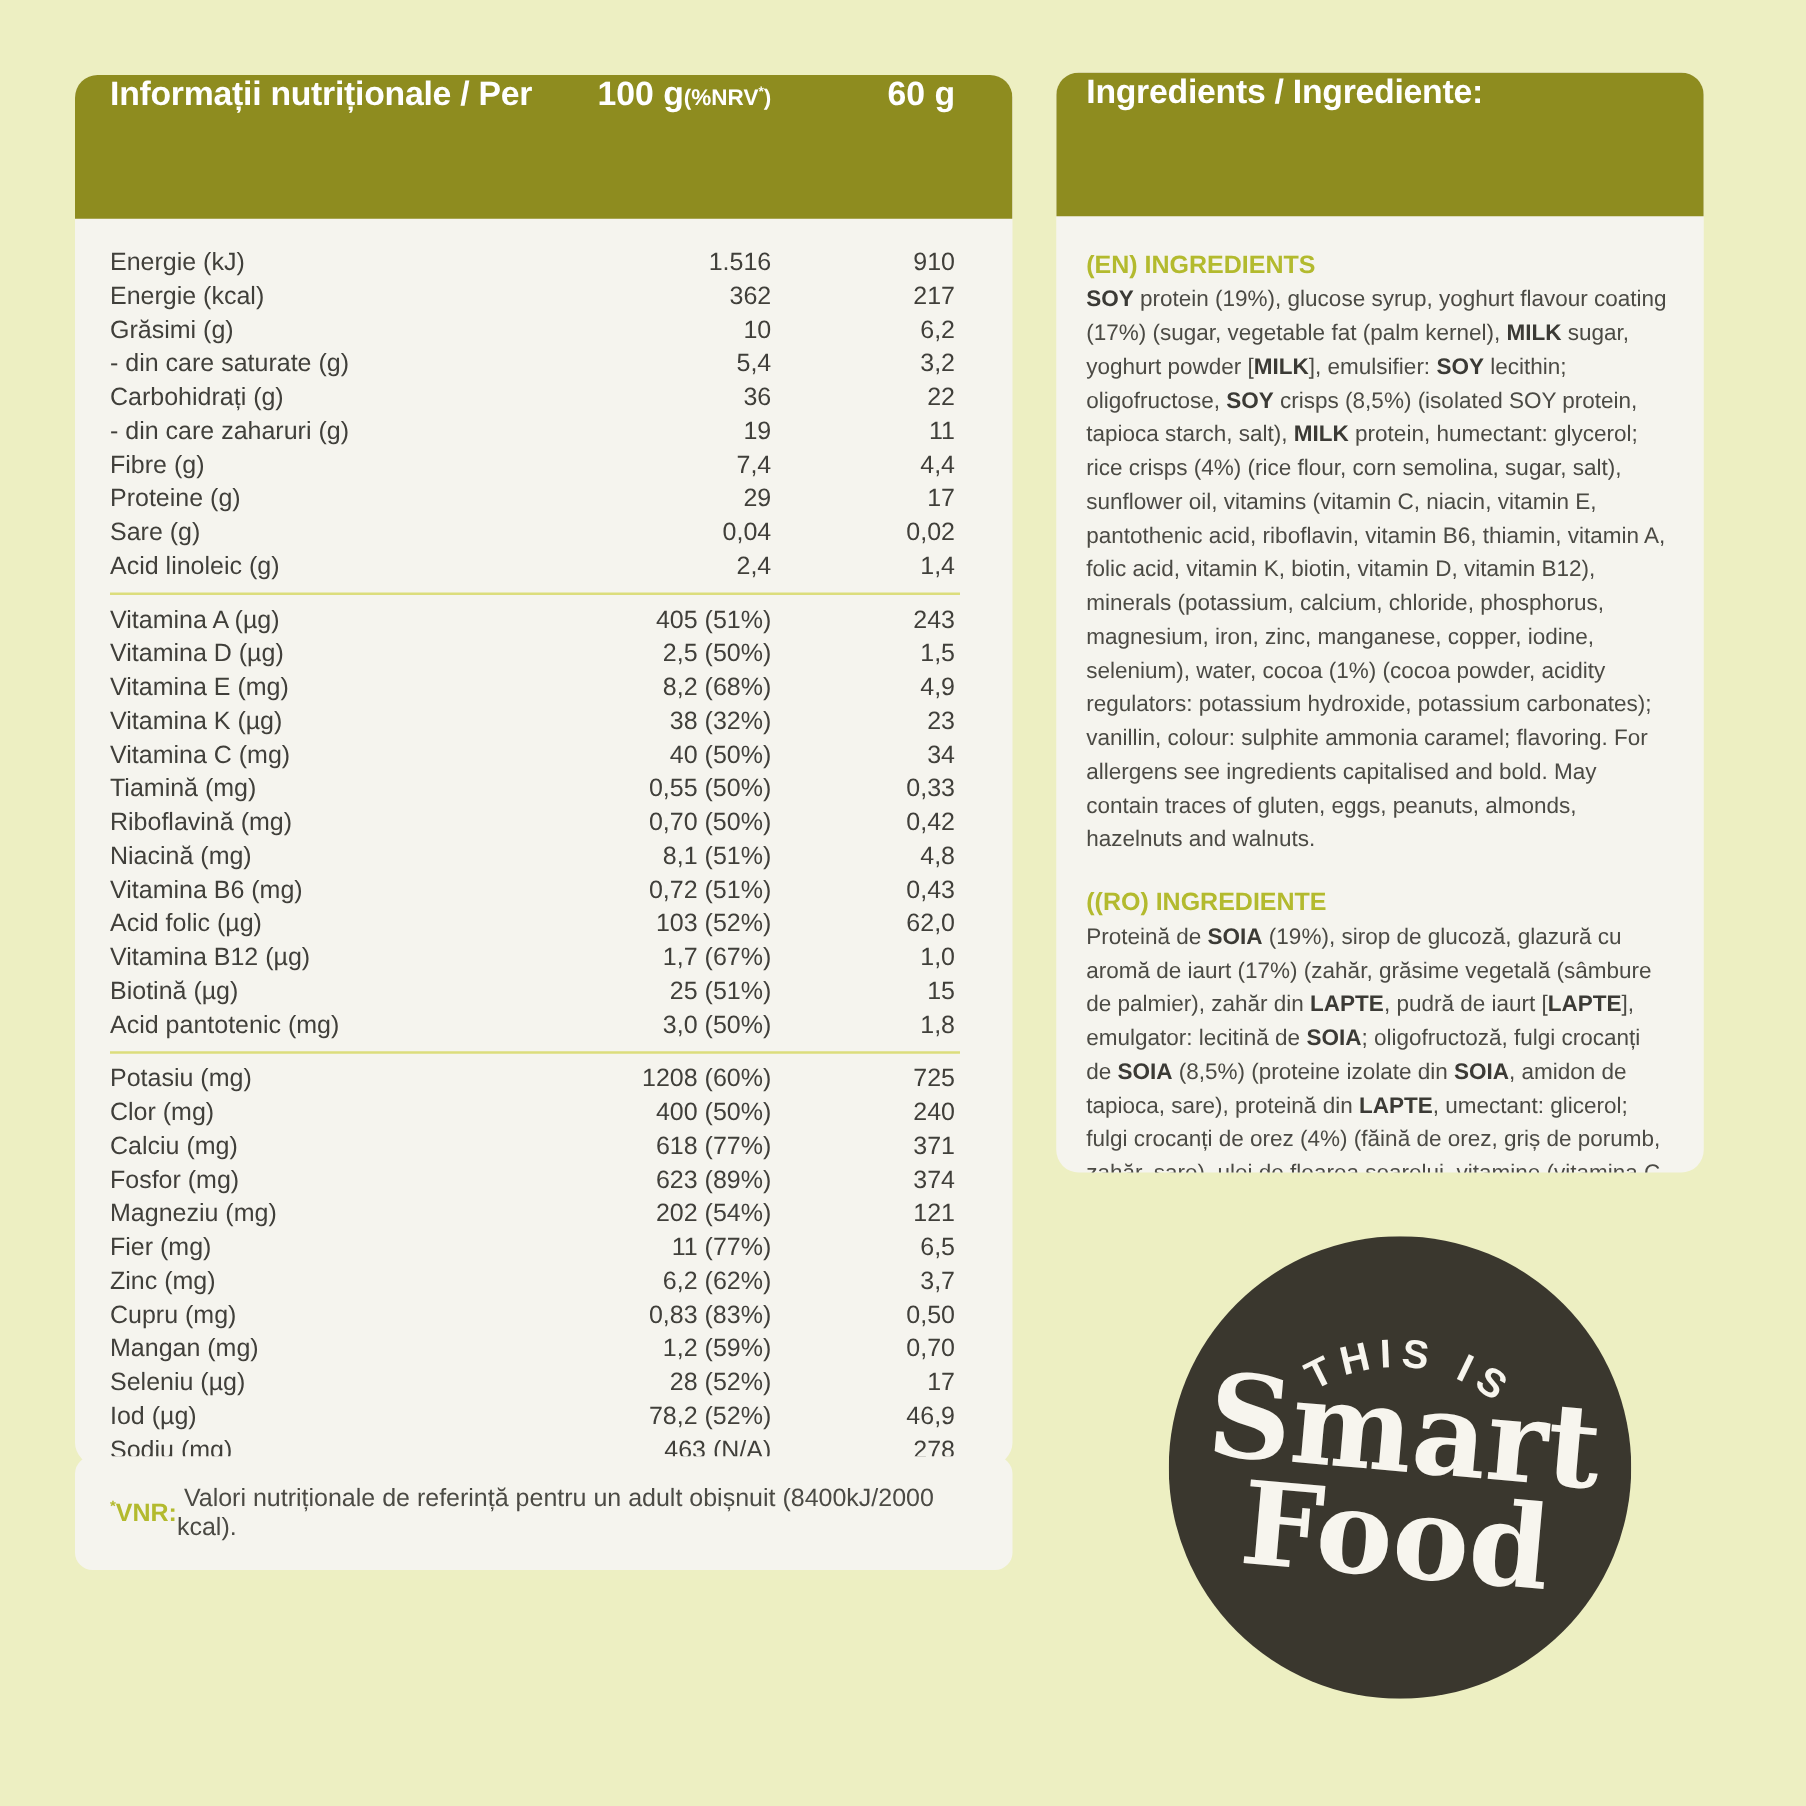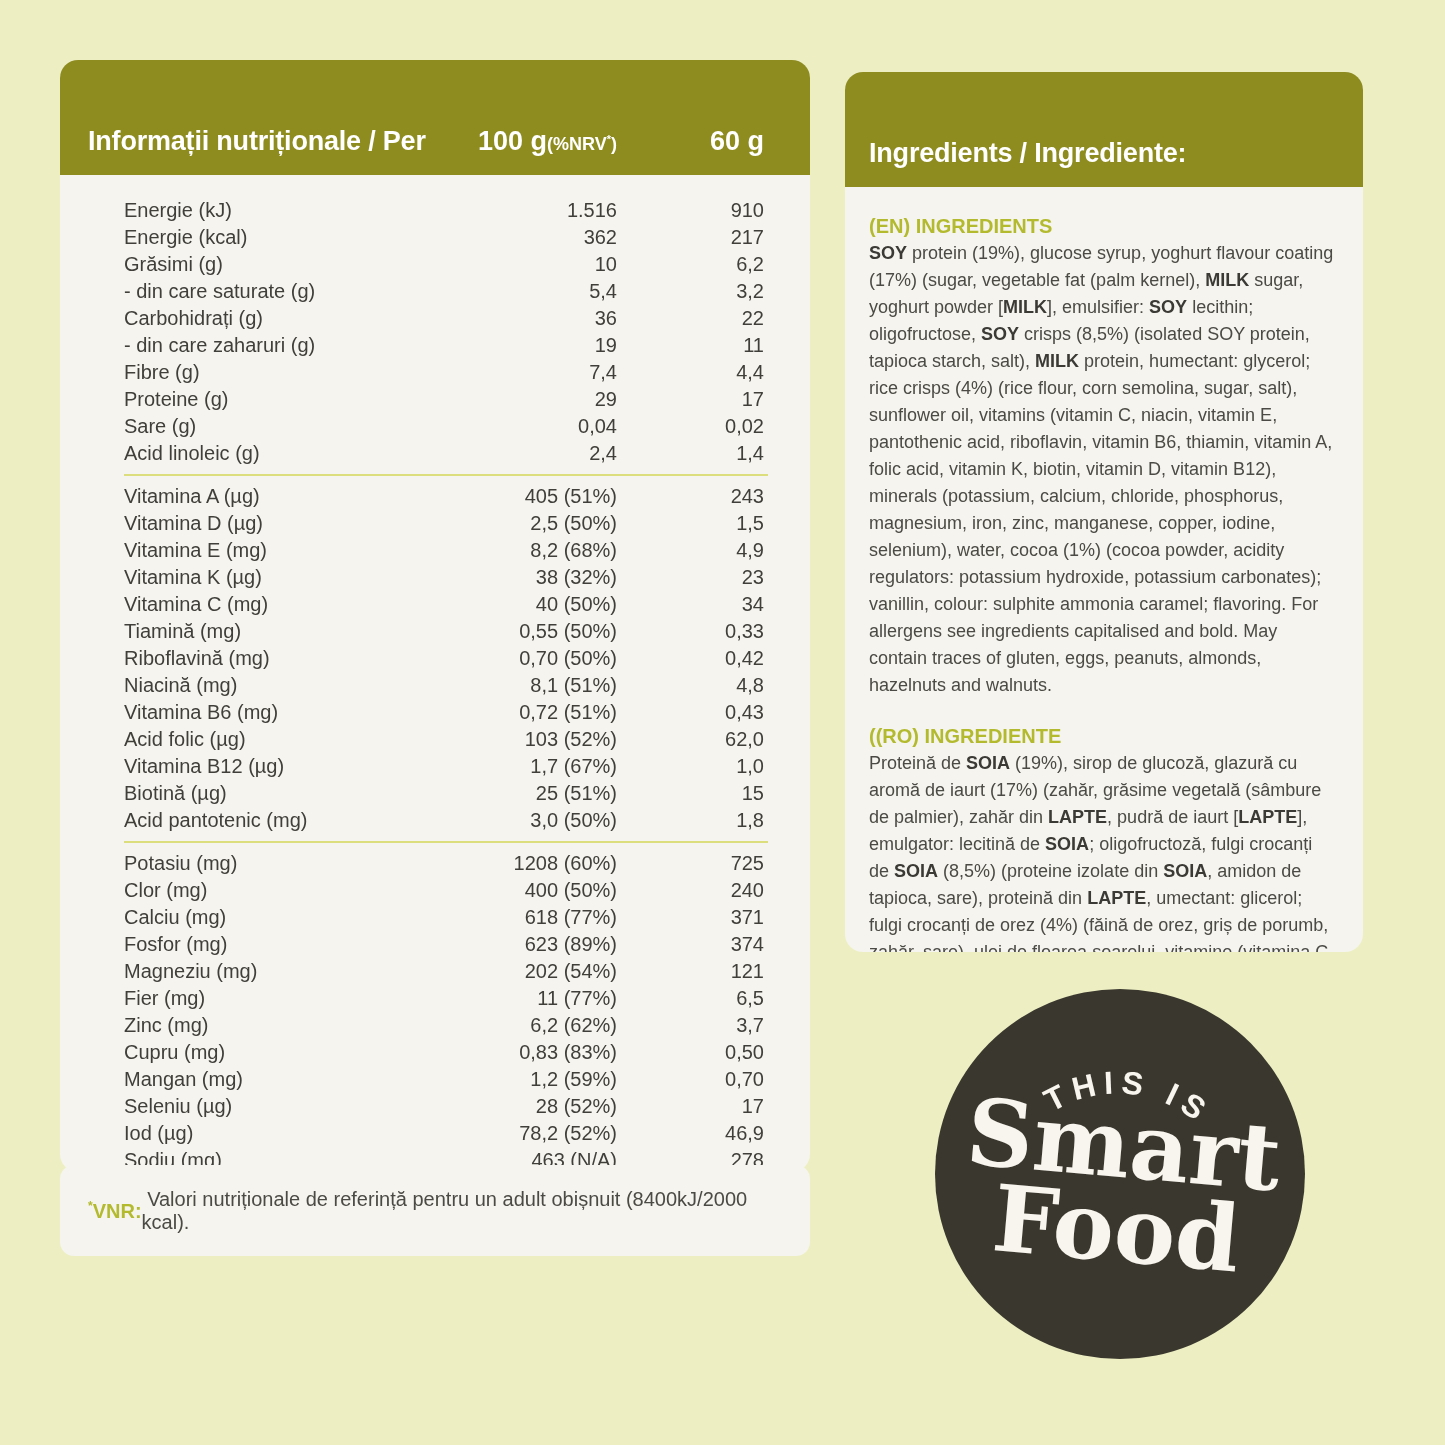--- a/index.html
+++ b/index.html
@@ -6,37 +6,37 @@
   body{
     width:1445px;height:1445px;position:relative;overflow:hidden;
     background:#edefc2;
     font-family:"Liberation Sans", sans-serif;
     -webkit-font-smoothing:antialiased;
   }
   .card{
     position:absolute;background:#f5f4ee;border-radius:18px;overflow:hidden;
   }
   .nutrition-card{left:60px;top:60px;width:750px;height:1112px;}
-  .ingredients-card{left:845px;top:72px;width:518px;height:880px;}
+  .ingredients-card{left:845px;top:58px;width:518px;height:880px;}
   .footnote-card{left:60px;top:1165px;width:750px;height:91px;border-radius:14px;}
 
   .bar{
     background:#8e8c1f;color:#ffffff;height:115px;
-    display:flex;align-items:flex-end;box-sizing:border-box;
+    display:flex;box-sizing:border-box;
   }
   .nutrition-bar{padding:0 46px 18px 28px;}
   .ingredients-bar{padding:0 24px 18px 24px;}
   .bar-title{flex:1;font-weight:bold;font-size:27px;letter-spacing:-0.2px;}
   .bar-col1{width:170px;text-align:right;white-space:nowrap;}
   .bar-col1 .g{font-weight:bold;font-size:27px;margin-top:16px;}
   .bar-col1 .nrv{font-size:18px;font-weight:bold;}
   .bar-col1 sup{font-size:11px;}
   .bar-col2{width:147px;text-align:right;font-weight:bold;font-size:27px;}
 
-  .ntable{padding-top:22px;padding-left:36px;}
+  .ntable{padding-top:22px;}
   .trow{
     display:flex;padding:0 46px 0 28px;line-height:27px;
     font-size:20px;color:#403f3a;
   }
   .tlabel{flex:1;}
   .tc1{width:170px;text-align:right;white-space:nowrap;}
   .tc2{width:147px;text-align:right;white-space:nowrap;}
   .divider{border-top:2px solid #dcdd7c;margin:7px 42px 7px 28px;height:0;}
 
   .ing-body{padding:26px 26px 0 24px;box-sizing:border-box;}

